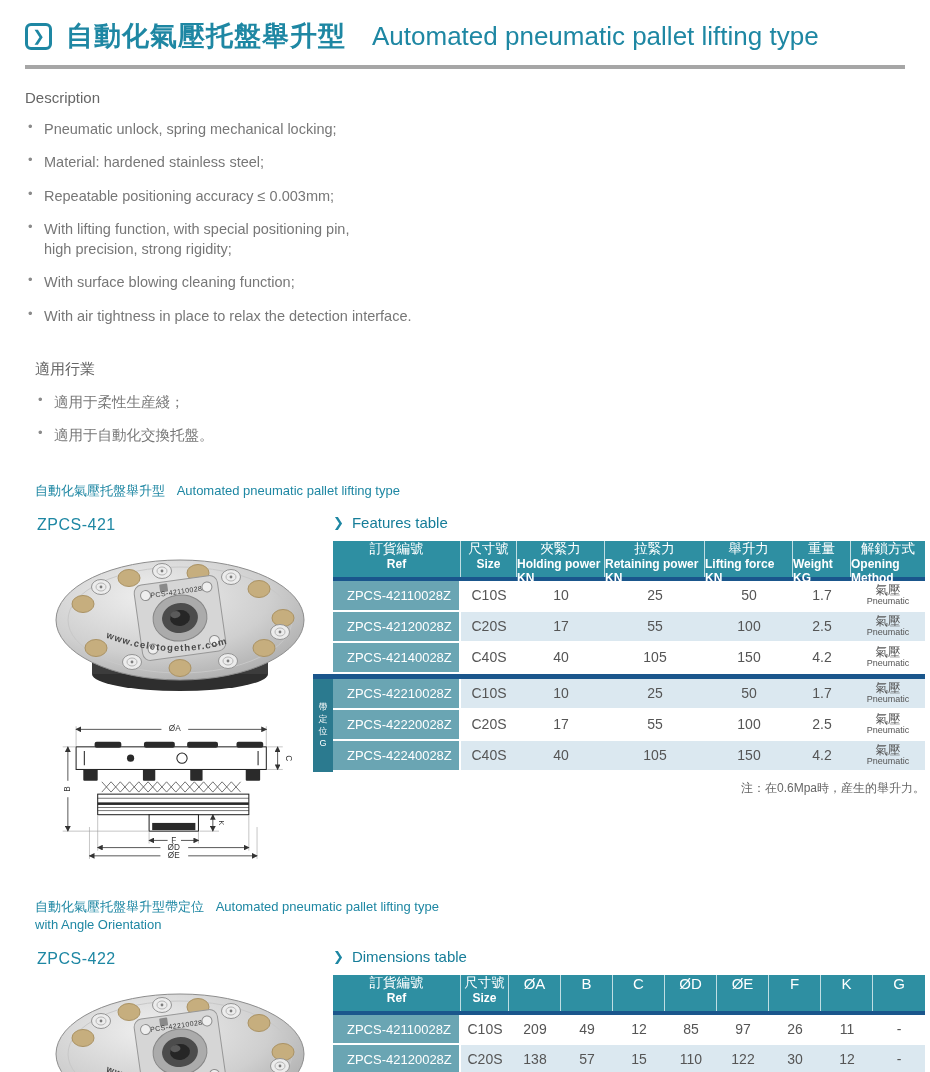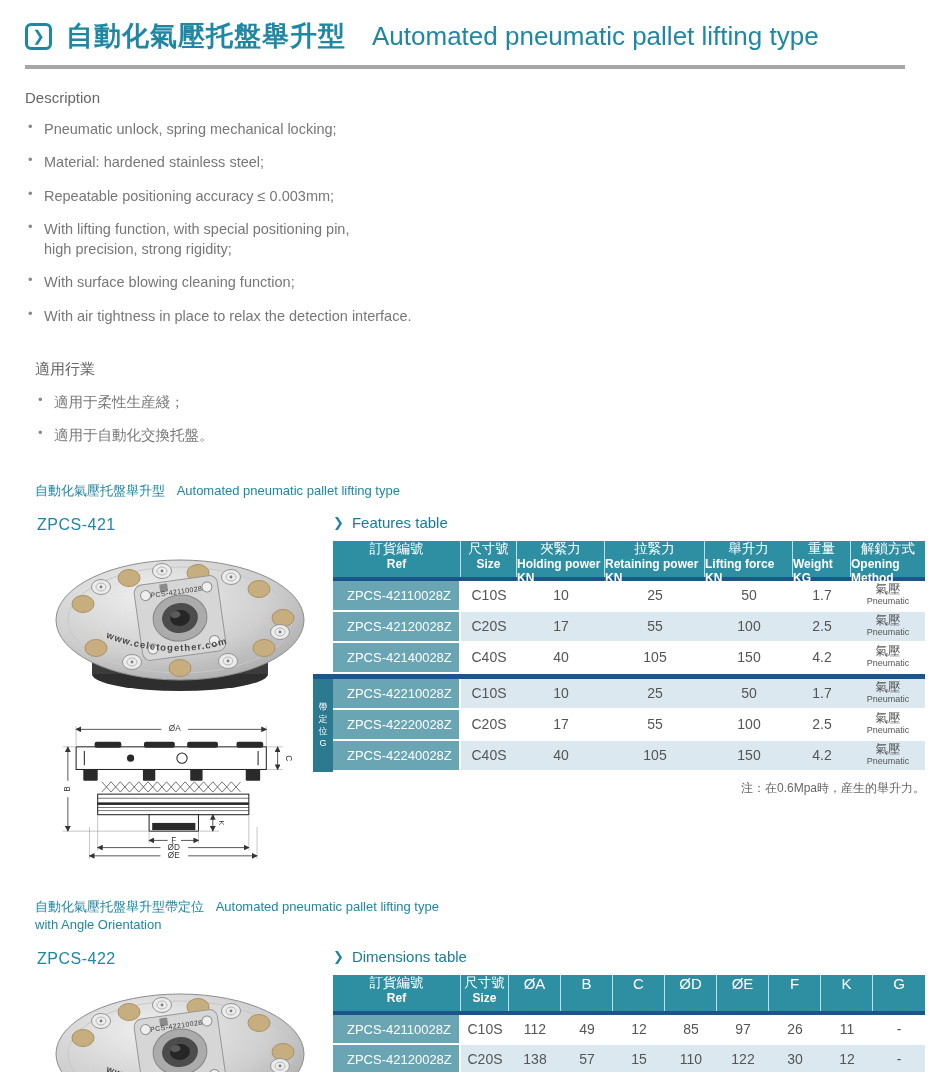--- a/index.html
+++ b/index.html
@@ -56,21 +56,21 @@
   .th .en:empty{display:none;}
   .dt .th .zh{font-size:15px;}
   .dt .th.c0 .zh,.dt .th.c1 .zh{font-size:13.5px;}
   .tr{display:flex;border-bottom:2px solid #fff;}
   .ft .tr{height:31px;} .dt .tr{height:30px;}
   .td{display:flex;align-items:center;justify-content:center;color:#555;font-size:14px;}
   .td.ref{background:var(--ref-cell-bg);color:#fff;font-size:13px;
           justify-content:flex-start;padding-left:14px;border-right:2px solid #fff;}
   .tr.alt .td:not(.ref){background:var(--row-alt-bg);}
   .method{flex-direction:column;line-height:1.05;}
-  .method .mzh{font-size:12.5px;font-family:Liberation Mono, monospace;}
+  .method .mzh{font-size:12.5px;}
   .method .men{font-size:9px;}
   .ft .c0{width:128px;}.ft .c1{width:56px;}.ft .c2{width:88px;}.ft .c3{width:100px;}
   .ft .c4{width:88px;}.ft .c5{width:58px;}.ft .c6{width:74px;}
   .dt .c0{width:128px;}.dt .c1{width:48px;}.dt .cx{width:52px;}
   .divider{height:5px;background:var(--divider-navy);margin-left:-20px;width:612px;}
   .tgroup.g2{position:relative;}
   .gsidebar{position:absolute;left:-20px;top:0;bottom:0;width:20px;background:var(--sidebar-bg);
             color:#fff;display:flex;flex-direction:column;align-items:center;justify-content:center;
             gap:3px;font-size:9px;line-height:1;}
   .note{width:592px;text-align:right;font-size:12px;color:#666;margin-top:8px;}
@@ -538,21 +538,21 @@
             </div>
           <div class="th cx">
               <span class="zh">G</span>
             </div>
         </div>
 
         <div class="tgroup">
           <div class="tr">
             <div class="td c0 ref">ZPCS-42110028Z</div>
             <div class="td c1">C10S</div>
-            <div class="td cx">112</div>
+            <div class="td cx">209</div>
             <div class="td cx">49</div>
             <div class="td cx">12</div>
             <div class="td cx">85</div>
             <div class="td cx">97</div>
             <div class="td cx">26</div>
             <div class="td cx">11</div>
             <div class="td cx">-</div>
           </div>
           <div class="tr alt">
             <div class="td c0 ref">ZPCS-42120028Z</div>

